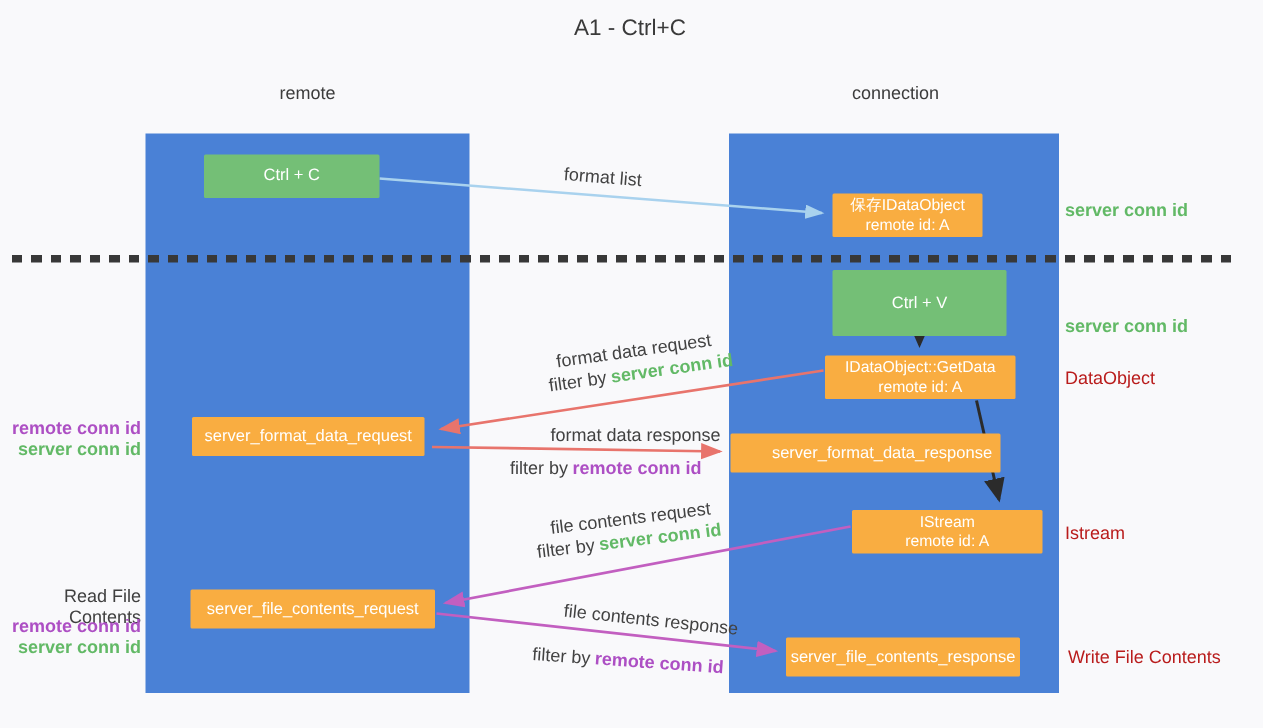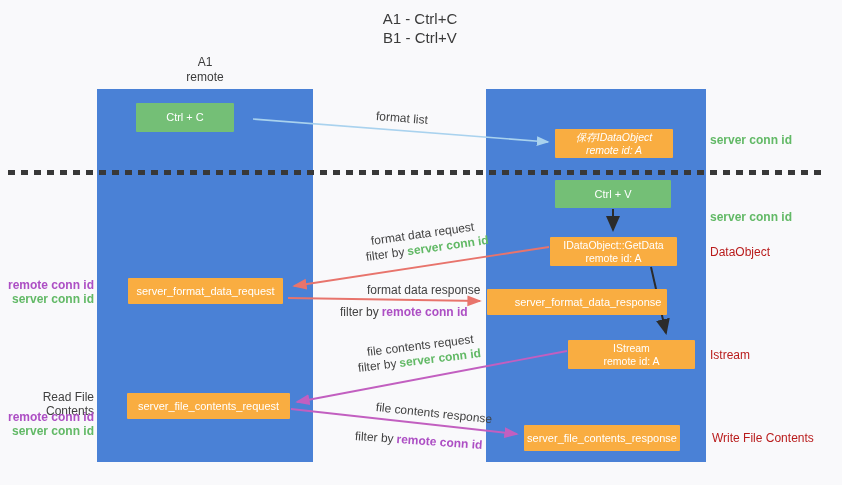--- a/index.html
+++ b/index.html
@@ -41,28 +41,27 @@
   .side-black{z-index:6;font-size:12px;color:#b91c1c;white-space:nowrap;}
   .left-col{left:2px;width:92px;text-align:right;z-index:6;font-size:12px;line-height:14px;}
   .left-col .purple-line{color:#ad4fc4;font-weight:700;}
   .left-col .green-line{color:#62b966;font-weight:700;}
 </style>
 </head>
 <body>
 
 <div class="abs title">
   <div>A1 - Ctrl+C</div>
-  <div>B1 - Ctrl+V</div>
 </div>
 
 <div class="abs lane-header" style="left:145px;">
-  <div>A1</div>
   <div>remote</div>
 </div>
 <div class="abs lane-header" style="left:537px;">
+  <div>connection</div>
 </div>
 
 <div class="abs lane" style="left:97px;width:216px;"></div>
 <div class="abs lane" style="left:486px;width:220px;"></div>
 
 <div class="abs dotline"></div>
 
 <svg class="abs arrows" width="842" height="485">
   <defs>
     <marker id="mBlue" markerWidth="9" markerHeight="7" refX="7" refY="3" orient="auto">
@@ -80,30 +79,30 @@
   </defs>
   <line x1="253" y1="119" x2="548" y2="142" stroke="#a9d2ee" stroke-width="1.6" marker-end="url(#mBlue)"></line>
   <line x1="613" y1="209" x2="613" y2="230" stroke="#2b2b2b" stroke-width="2" marker-end="url(#mBlack)"></line>
   <line x1="651" y1="267" x2="666" y2="333" stroke="#2b2b2b" stroke-width="2" marker-end="url(#mBlack)"></line>
   <line x1="549" y1="247" x2="294" y2="286" stroke="#e8746c" stroke-width="1.8" marker-end="url(#mSalmon)"></line>
   <line x1="288" y1="298" x2="480" y2="301" stroke="#e8746c" stroke-width="1.8" marker-end="url(#mSalmon)"></line>
   <line x1="567" y1="351" x2="297" y2="402" stroke="#c25fc0" stroke-width="1.8" marker-end="url(#mPurple)"></line>
   <line x1="291" y1="409" x2="517" y2="434" stroke="#c25fc0" stroke-width="1.8" marker-end="url(#mPurple)"></line>
 </svg>
 
-<div class="abs node green" style="left:136px;top:103px;width:98px;height:29px;">
+<div class="abs node green" style="left:136px;top:103px;width:117px;height:29px;">
   <span>Ctrl + C</span>
 </div>
 
-<div class="abs node orange" style="left:555px;top:129px;width:118px;height:29px;font-size:10.5px;font-style:italic;">
+<div class="abs node orange" style="left:555px;top:129px;width:100px;height:29px;font-size:10.5px;">
   <span>保存IDataObject</span>
   <span>remote id: A</span>
 </div>
 
-<div class="abs node green" style="left:555px;top:180px;width:116px;height:28px;">
+<div class="abs node green" style="left:555px;top:180px;width:116px;height:44px;">
   <span>Ctrl + V</span>
 </div>
 
 <div class="abs node orange" style="left:550px;top:237px;width:127px;height:29px;font-size:10.5px;">
   <span>IDataObject::GetData</span>
   <span>remote id: A</span>
 </div>
 
 <div class="abs node orange" style="left:128px;top:278px;width:155px;height:26px;">
   <span>server_format_data_request</span>

